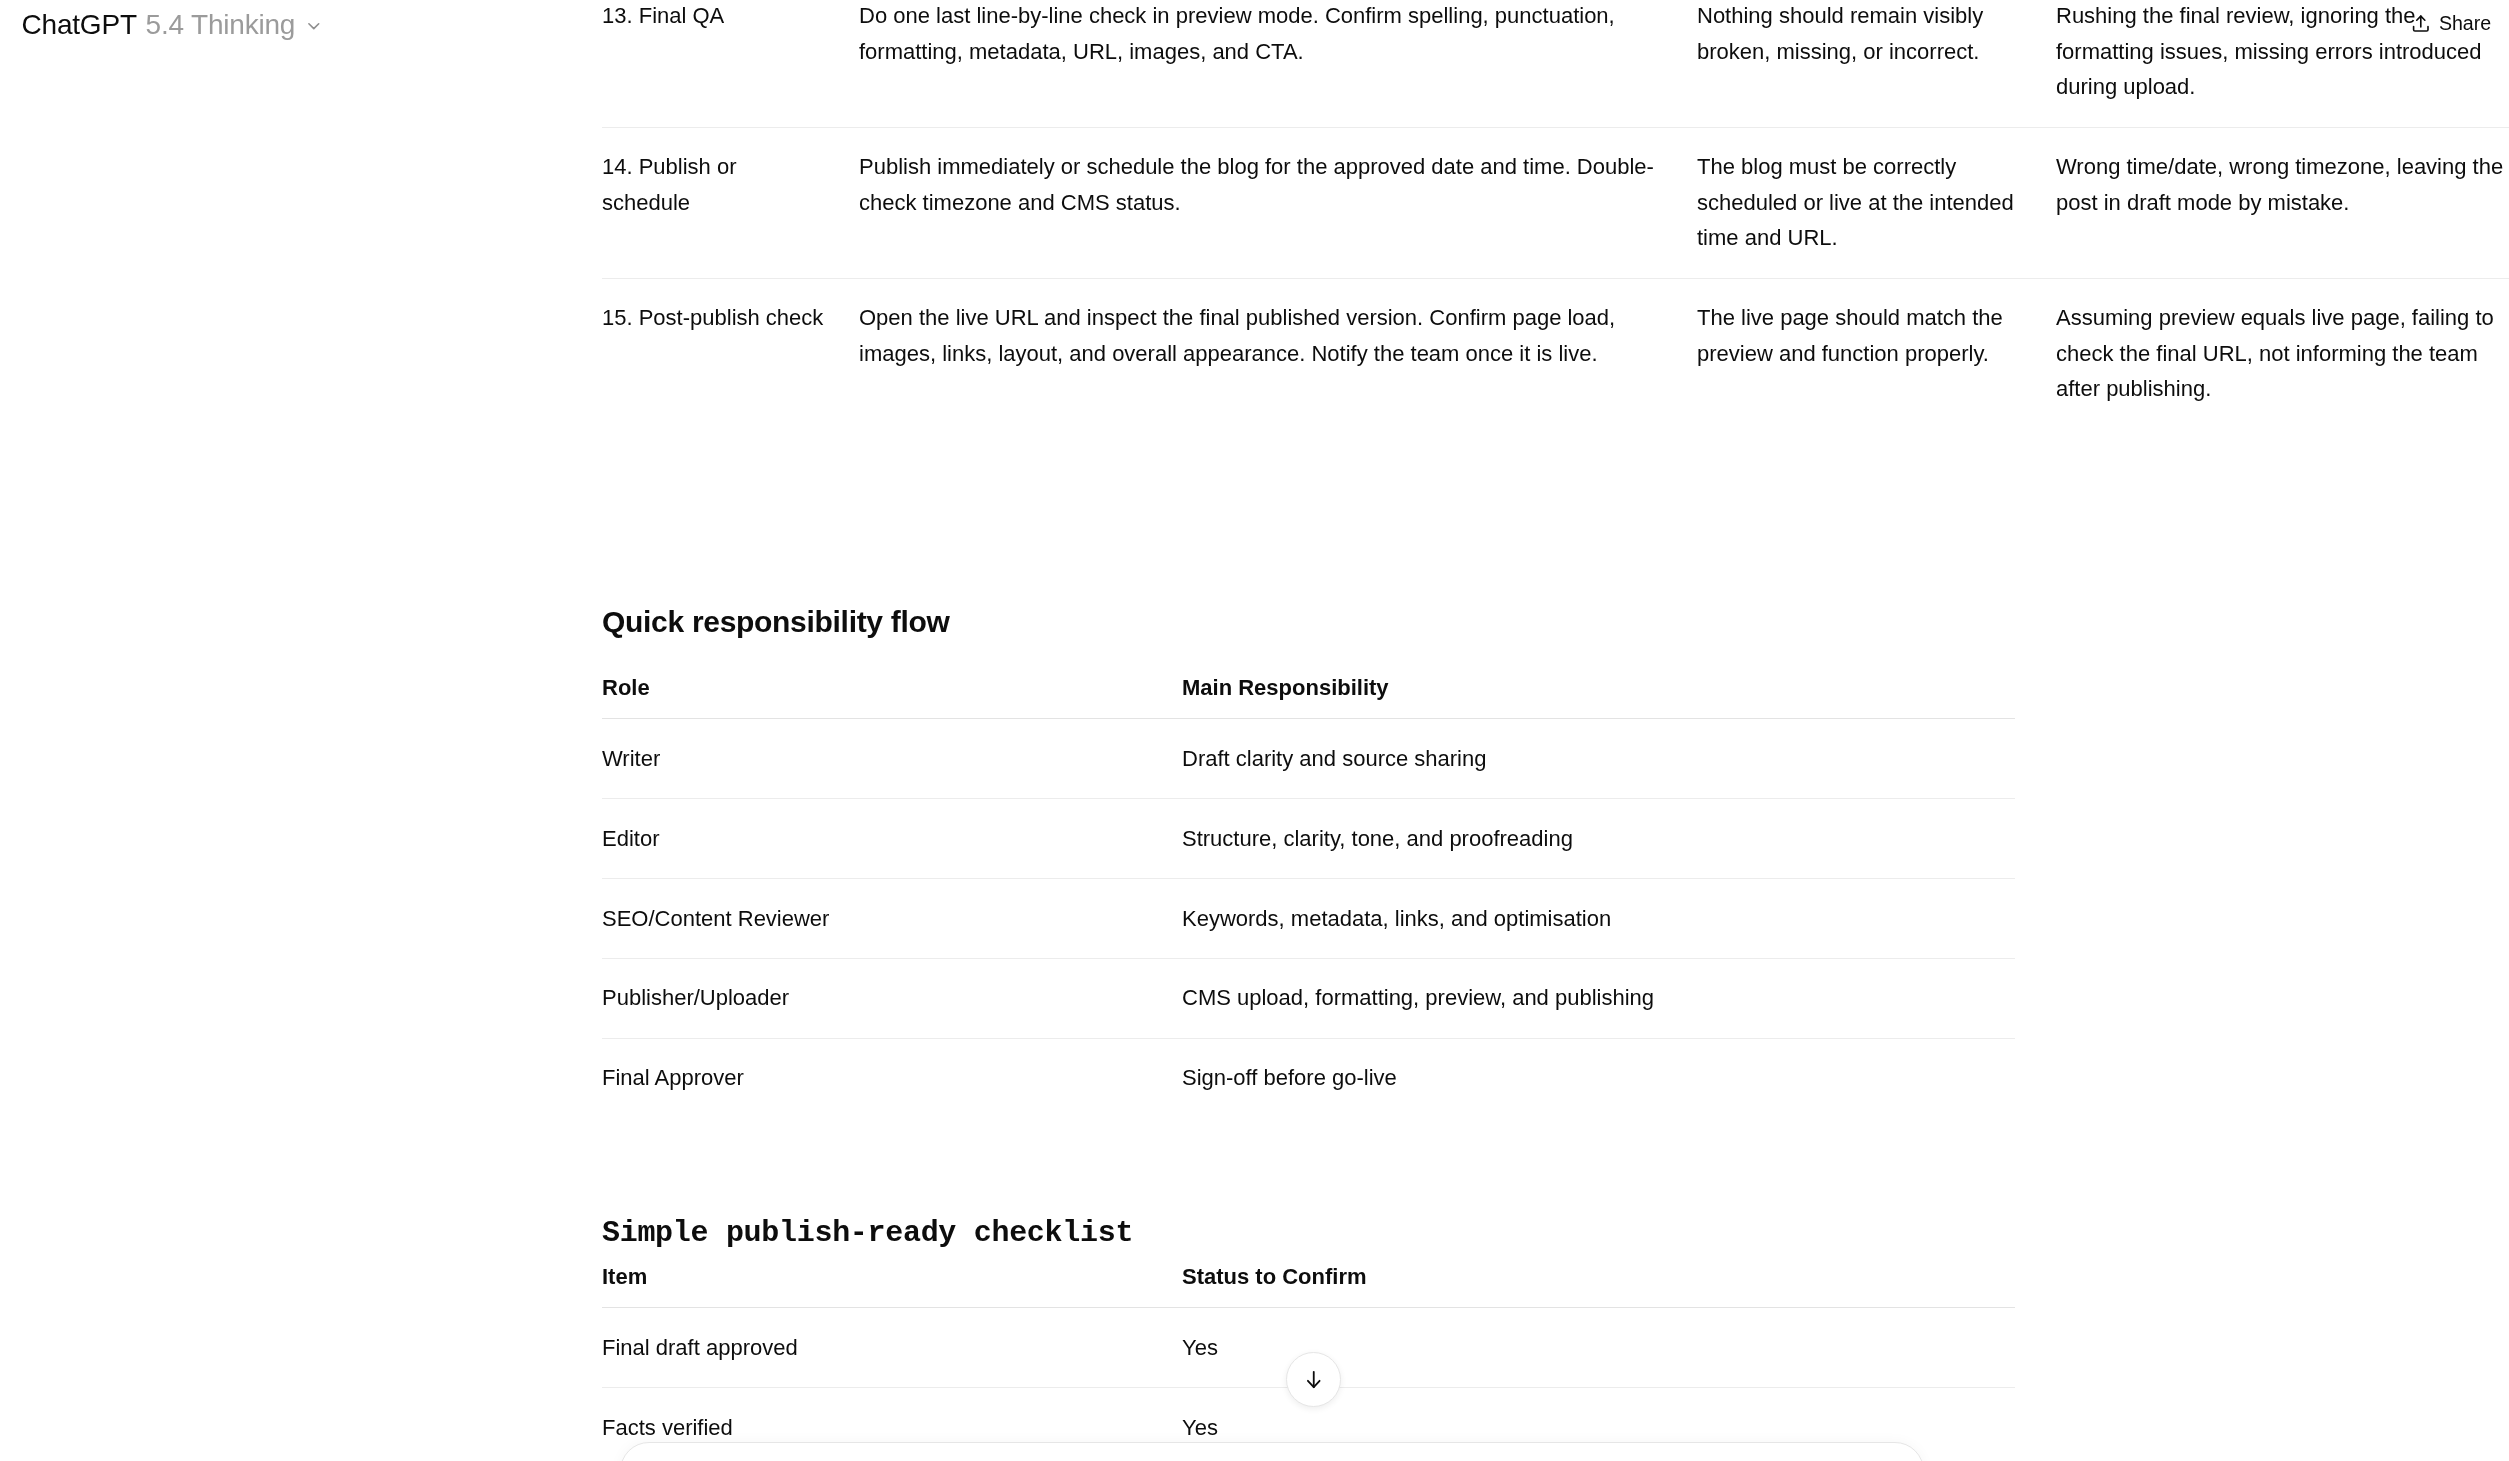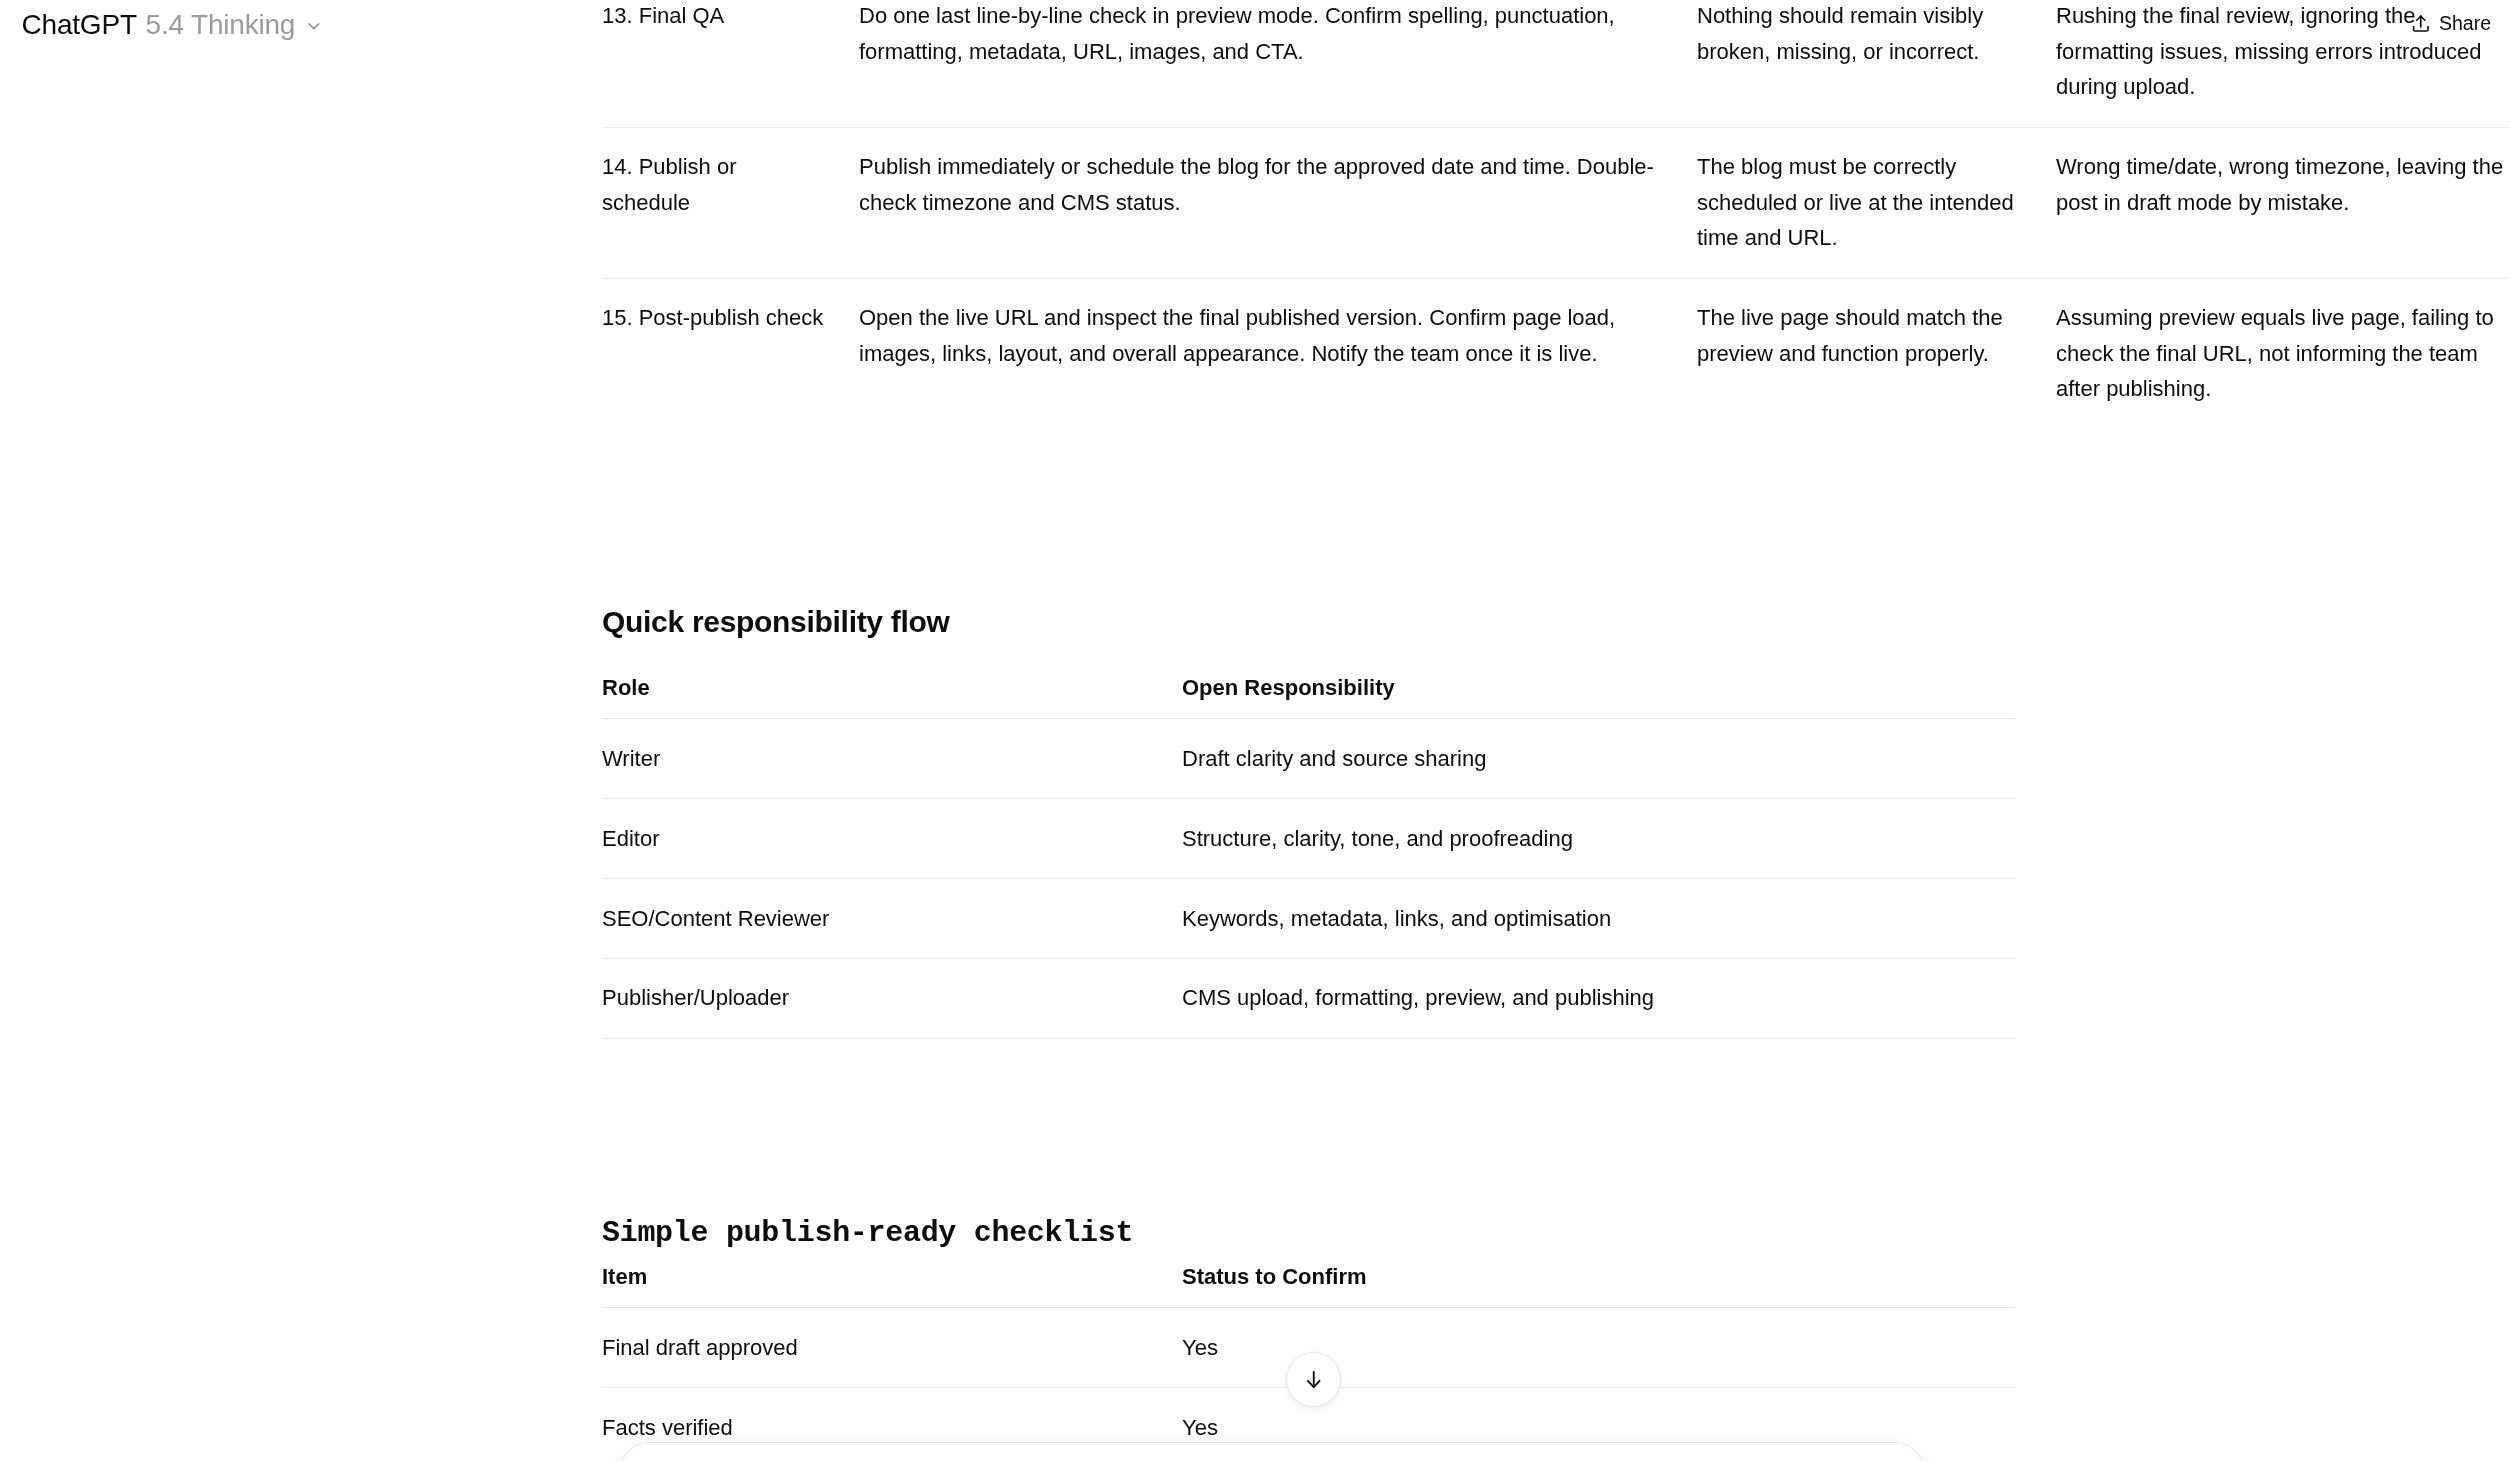--- a/index.html
+++ b/index.html
@@ -223,39 +223,43 @@
   <h2 class="sec-heading" style="top:603px;">Quick responsibility flow</h2>
 
   <table class="md twocol" id="resp-table">
     <colgroup>
         <col class="a">
         <col class="b">
       </colgroup>
     <thead>
       <tr>
         <th>Role</th>
-        <th>Open Responsibility</th>
+        <th>Main Responsibility</th>
       </tr>
     </thead>
     <tbody>
       <tr>
         <td>Writer</td>
         <td>Draft clarity and source sharing</td>
       </tr>
       <tr>
         <td>Editor</td>
         <td>Structure, clarity, tone, and proofreading</td>
       </tr>
       <tr>
         <td>SEO/Content Reviewer</td>
         <td>Keywords, metadata, links, and optimisation</td>
       </tr>
       <tr>
         <td>Publisher/Uploader</td>
         <td>CMS upload, formatting, preview, and publishing</td>
+      </tr>
+      <tr class="last">
+        <td>Final Approver</td>
+        <td>Sign-off before go-live</td>
       </tr>
     </tbody>
   </table>
 
   <h2 class="sec-heading" style="top:1943px; top:1215px;font-family:Liberation Mono, monospace;">Simple publish-ready checklist</h2>
 
   <table class="md twocol" id="check-table">
     <colgroup>
         <col class="a">
         <col class="b">

